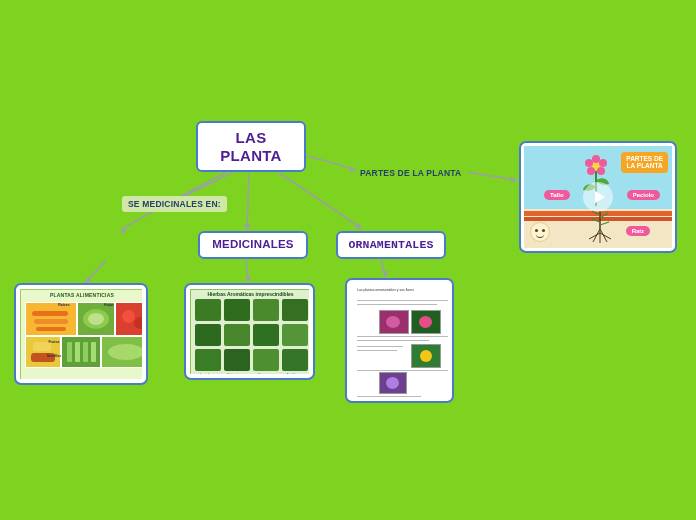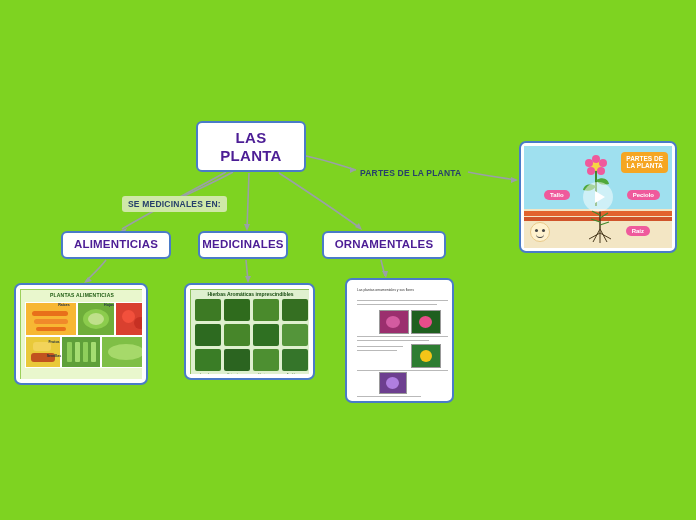--- a/index.html
+++ b/index.html
@@ -47,22 +47,22 @@
     height: 51px;
     font-size: 15px;
     letter-spacing: 0.3px;
   }
   .node.cat {
     height: 28px;
     font-size: 11.5px;
     letter-spacing: 0.2px;
   }
   .node.cat.alimenticias { left: 61px; top: 231px; width: 110px; }
-  .node.cat.medicinales  { left: 198px; top: 231px; width: 90px;  }
-  .node.cat.ornamentales { left: 322px; top: 231px; width: 124px; }
+  .node.cat.medicinales  { left: 198px; top: 231px; width: 110px;  }
+  .node.cat.ornamentales { left: 336px; top: 231px; width: 110px; font-family: Liberation Mono, monospace; }
 
   .label-plain {
     position: absolute;
     font-size: 8.5px;
     font-weight: bold;
     color: #27406b;
     letter-spacing: 0.2px;
     white-space: nowrap;
   }
   .label-plain.se-clasifican {
@@ -238,23 +238,20 @@
   <div class="node root">
     <div>
       <span>LAS</span><br>
       <span>PLANTA</span>
     </div>
   </div>
 
   <div class="label-plain se-clasifican">SE MEDICINALES EN:</div>
   <div class="label-plain partes">PARTES DE LA PLANTA</div>
 
-  <div class="node cat alimenticias">
-    <span>ALIMENTICIAS</span>
-  </div>
   <div class="node cat medicinales">
     <span>MEDICINALES</span>
   </div>
   <div class="node cat ornamentales">
     <span>ORNAMENTALES</span>
   </div>
 
   <div class="imgcard alim">
     <div class="inner">
       <div class="alim-poster">

